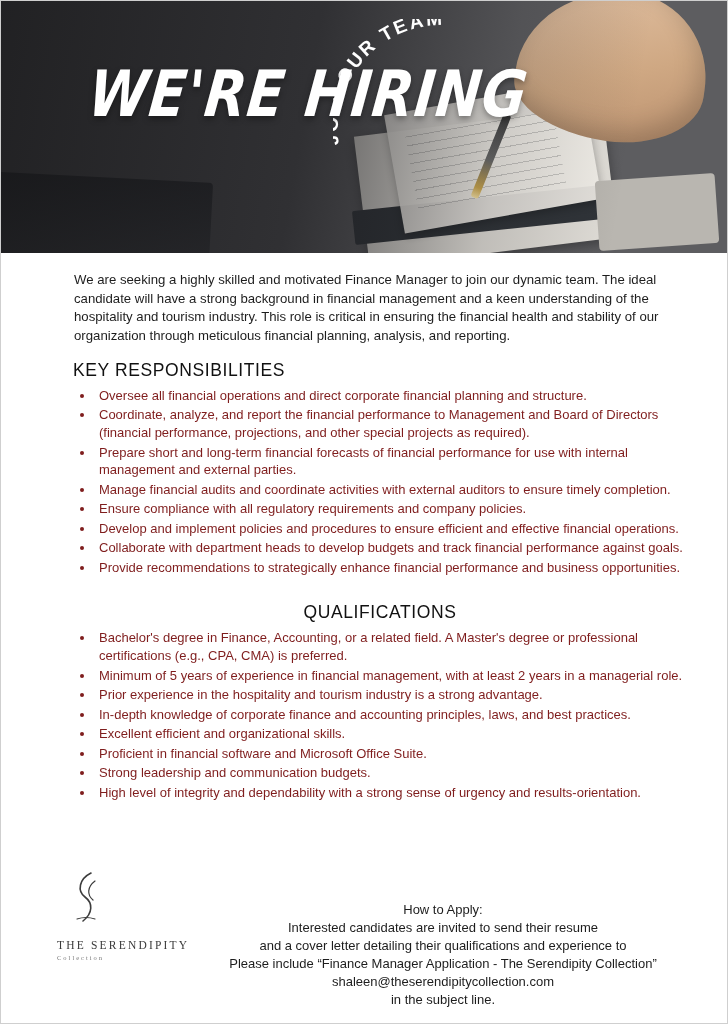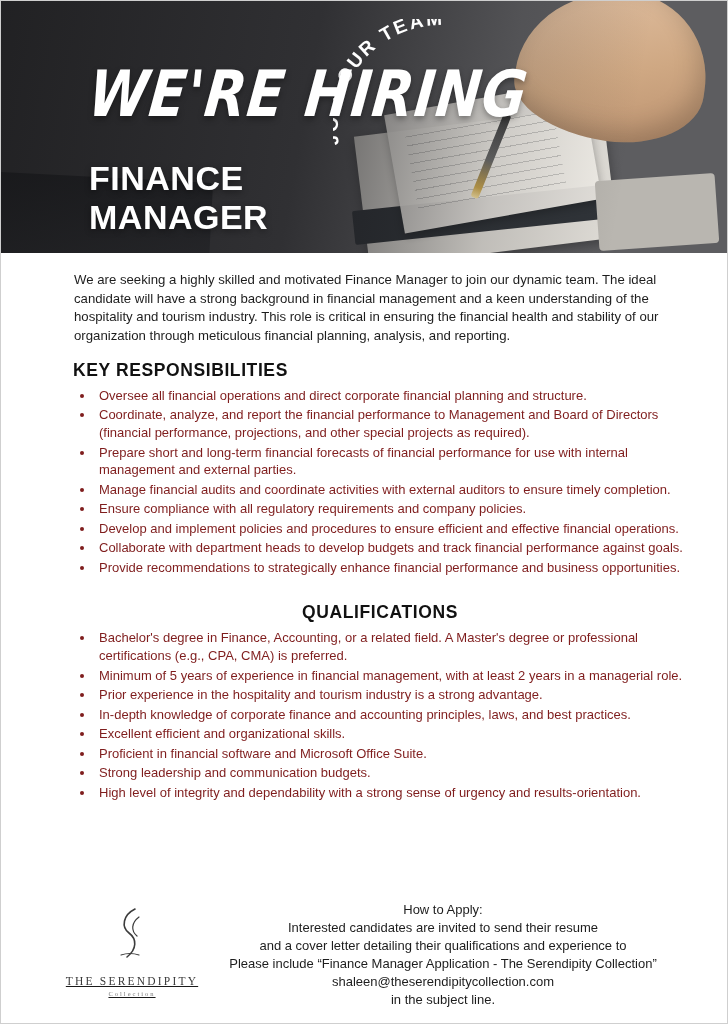--- a/index.html
+++ b/index.html
@@ -162,21 +162,21 @@
   }
   .intro {
     font-size: 13.2px;
     line-height: 1.42;
     color: #1d1d1d;
     margin: 0 0 14px 1px;
     max-width: 616px;
   }
   .section-title {
     font-size: 17.5px;
-    font-weight: 700;
+    font-weight: 400;
     letter-spacing: .6px;
     color: #111111;
     margin: 6px 0 6px 0;
   }
   .section-title.second { margin-top: 26px; text-align: center; }
 
   ul.bullets {
     margin: 0;
     padding-left: 22px;
     max-width: 600px;
@@ -194,23 +194,22 @@
     position: absolute;
     left: 0; right: 0; bottom: 14px;
     display: flex;
     align-items: flex-start;
     padding: 0 34px 0 56px;
     box-sizing: border-box;
   }
   .logo-block {
     width: 150px;
     flex: 0 0 150px;
-    text-align: center;
+    text-align: left;
     padding-top: 2px;
-    text-decoration: underline;
   }
   .logo-mark {
     width: 62px;
     height: 62px;
     margin: 0 auto 6px auto;
   }
   .logo-name {
     font-family: "Liberation Serif", serif;
     font-size: 11.5px;
     letter-spacing: 2.2px;
@@ -220,20 +219,21 @@
     font-family: "Liberation Serif", serif;
     font-size: 6.5px;
     letter-spacing: 2px;
     color: #7a7a7a;
     margin-top: 3px;
   }
   .apply-block {
     flex: 1 1 auto;
     text-align: center;
     padding-right: 14px;
+    margin-top: 36px;
   }
   .apply-line {
     font-size: 13px;
     line-height: 1.38;
     color: #1d1d1d;
   }
 </style>
 </head>
 <body>
 
@@ -257,24 +257,20 @@
         <defs>
           <path id="arcpath" d="M 6,126 A 104,104 0 0 1 112,6" fill="none"></path>
         </defs>
         <text>
           <textPath href="#arcpath" startOffset="0%">JOIN OUR TEAM</textPath>
         </text>
       </svg>
 
       <div class="headline">WE'RE HIRING</div>
 
-      <div class="job-title">
-        <span>FINANCE</span>
-        <span class="line2">MANAGER</span>
-      </div>
     </div>
   </div>
 
   <div class="body-wrap">
     <p class="intro">We are seeking a highly skilled and motivated Finance Manager to join our dynamic team. The ideal candidate will have a strong background in financial management and a keen understanding of the hospitality and tourism industry. This role is critical in ensuring the financial health and stability of our organization through meticulous financial planning, analysis, and reporting.</p>
 
     <h2 class="section-title">KEY RESPONSIBILITIES</h2>
     <ul class="bullets">
       <li>Oversee all financial operations and direct corporate financial planning and structure.</li>
       <li>Coordinate, analyze, and report the financial performance to Management and Board of Directors (financial performance, projections, and other special projects as required).</li>

